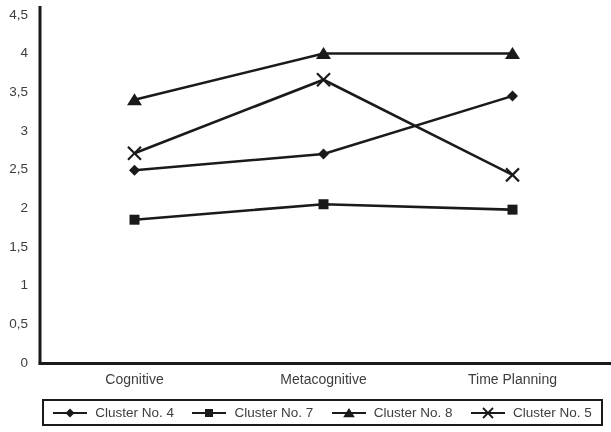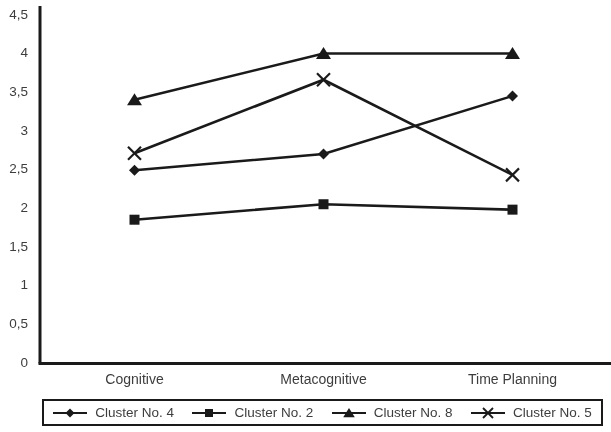--- a/index.html
+++ b/index.html
@@ -85,21 +85,21 @@
         <line x1="0" y1="7" x2="34" y2="7" stroke="#1a1a1a" stroke-width="2.2"></line>
         <path d="M17 2.5 L21.5 7 L17 11.5 L12.5 7 Z" fill="#1a1a1a"></path>
       </svg>
     <span class="legend-label">Cluster No. 4</span>
   </div>
   <div class="legend-item">
     <svg class="legend-marker" width="34" height="14" viewBox="0 0 34 14">
         <line x1="0" y1="7" x2="34" y2="7" stroke="#1a1a1a" stroke-width="2.2"></line>
         <rect x="13" y="3" width="8" height="8" fill="#1a1a1a"></rect>
       </svg>
-    <span class="legend-label">Cluster No. 2</span>
+    <span class="legend-label">Cluster No. 7</span>
   </div>
   <div class="legend-item">
     <svg class="legend-marker" width="34" height="14" viewBox="0 0 34 14">
         <line x1="0" y1="7" x2="34" y2="7" stroke="#1a1a1a" stroke-width="2.2"></line>
         <path d="M17 2 L22.75 11.25 L11.25 11.25 Z" fill="#1a1a1a"></path>
       </svg>
     <span class="legend-label">Cluster No. 8</span>
   </div>
   <div class="legend-item">
     <svg class="legend-marker" width="34" height="14" viewBox="0 0 34 14">

